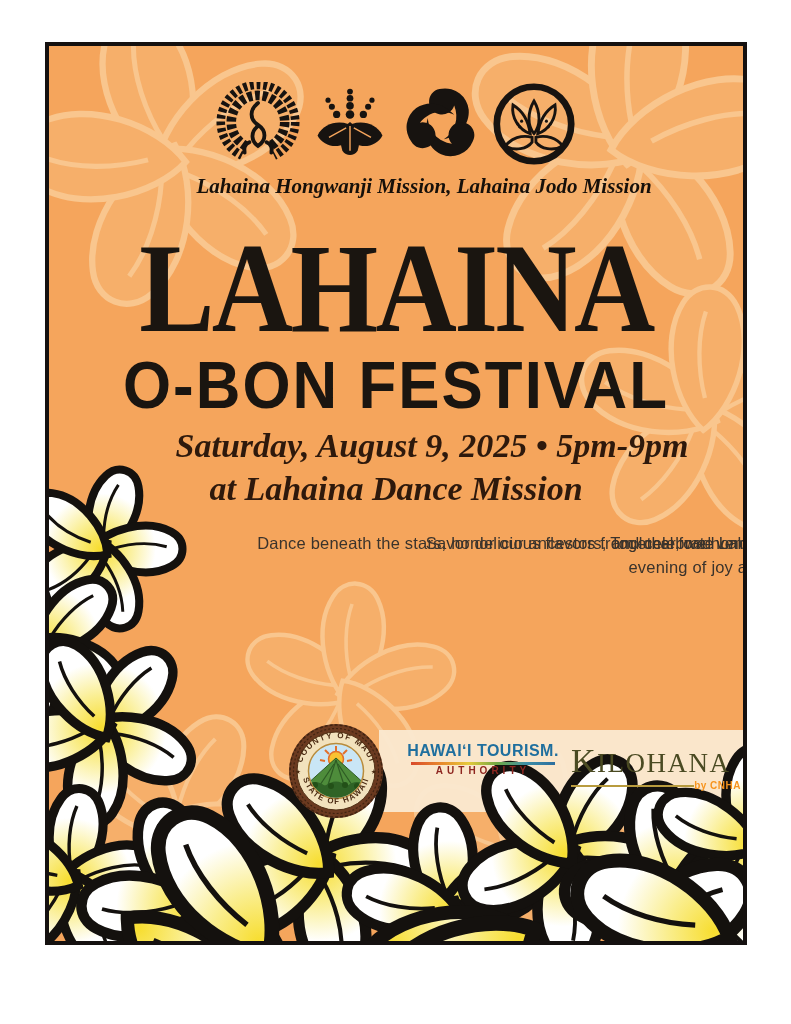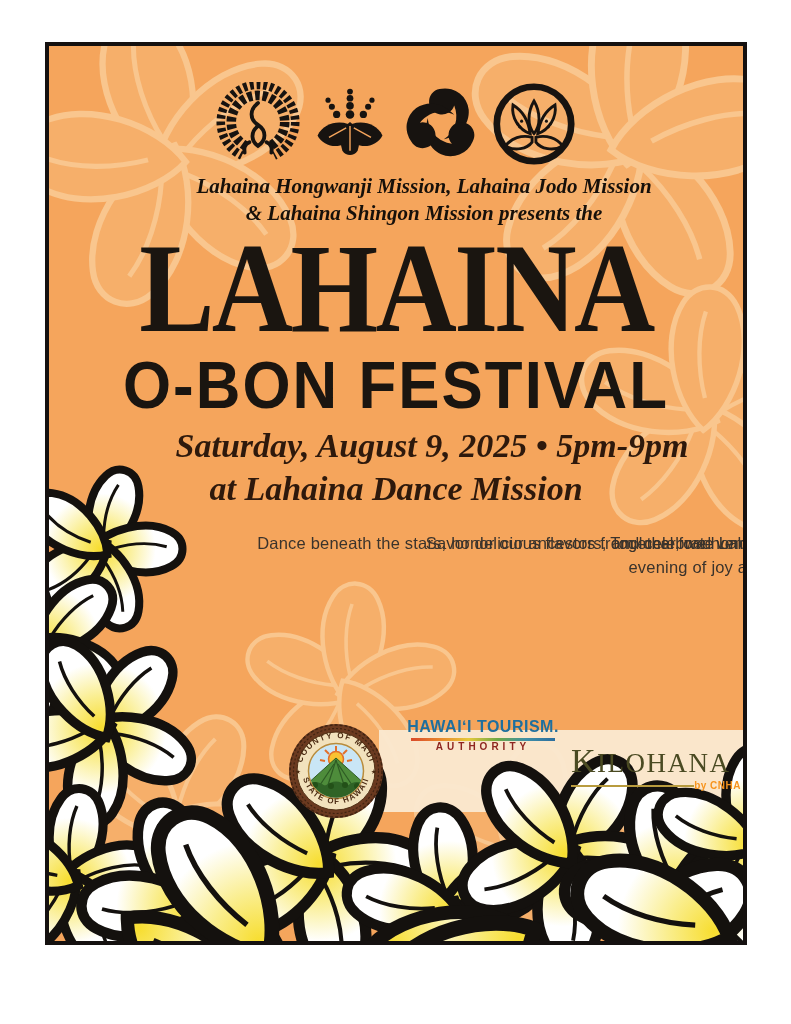--- a/index.html
+++ b/index.html
@@ -40,21 +40,21 @@
   .event-loc{top:424px;font-family:"Liberation Serif",serif;font-style:italic;
     font-weight:bold;font-size:34px;color:#2E190C;}
 
   .col{position:absolute;top:486px;width:156px;text-align:left;
     font-size:16.5px;line-height:1.43;letter-spacing:0.2px;color:#3A332C;}
   .col1{left:186px;} .col2{left:358px;} .col3{left:530px;}
 
   .seal-box{position:absolute;left:238px;top:676px;width:98px;height:98px;}
   .seal-box svg{width:98px;height:98px;}
 
-  .hta{position:absolute;left:358px;top:672px;width:152px;text-align:center;}
+  .hta{position:absolute;left:358px;top:696px;width:152px;text-align:center;}
   .hta-name{font-weight:bold;font-size:16px;letter-spacing:0.5px;color:#1F6F9E;}
   .hta-line{height:3px;width:144px;margin:2px auto 0;
     background:linear-gradient(90deg,#D94A2B,#E8862C,#E5C93B,#6FA844,#3E8FA8,#2C6E9E);}
   .hta-sub{margin-top:0;font-weight:bold;font-size:10px;letter-spacing:4px;color:#8E2620;}
 
   .kil{position:absolute;left:522px;top:698px;width:170px;text-align:left;}
   .kil-name{font-family:"Liberation Serif",serif;font-size:27px;letter-spacing:1.5px;
     color:#4A4A22;text-transform:uppercase;line-height:1;}
   .kil-name::first-letter{font-size:34px;}
   .kil-rule{display:flex;align-items:center;margin-top:2px;}
@@ -269,21 +269,20 @@
             <circle cx="29" cy="47" r="1.6"></circle>
           <circle cx="61" cy="44" r="1.6"></circle>
             <circle cx="57" cy="41" r="1.6"></circle>
             <circle cx="59" cy="47" r="1.6"></circle>
         </g>
       </svg>
     </div>
 
     <div class="presenter">
       <div>Lahaina Hongwanji Mission, Lahaina Jodo Mission</div>
-      <div>&amp; Lahaina Shingon Mission presents the</div>
     </div>
 
     <div class="title-main">LAHAINA</div>
     <div class="title-sub">O-BON FESTIVAL</div>
 
     <div class="event-date">Saturday, August 9, 2025 • 5pm-9pm</div>
     <div class="event-loc">at Lahaina Dance Mission</div>
 
     <div class="col col1">Dance beneath the stars, honor our ancestors, and celebrate Lahaina's enduring spirit.</div>
     <div class="col col2">Savor delicious flavors from local food vendors, enjoy cultural activities, and share in an evening of joy and remembrance.</div>

